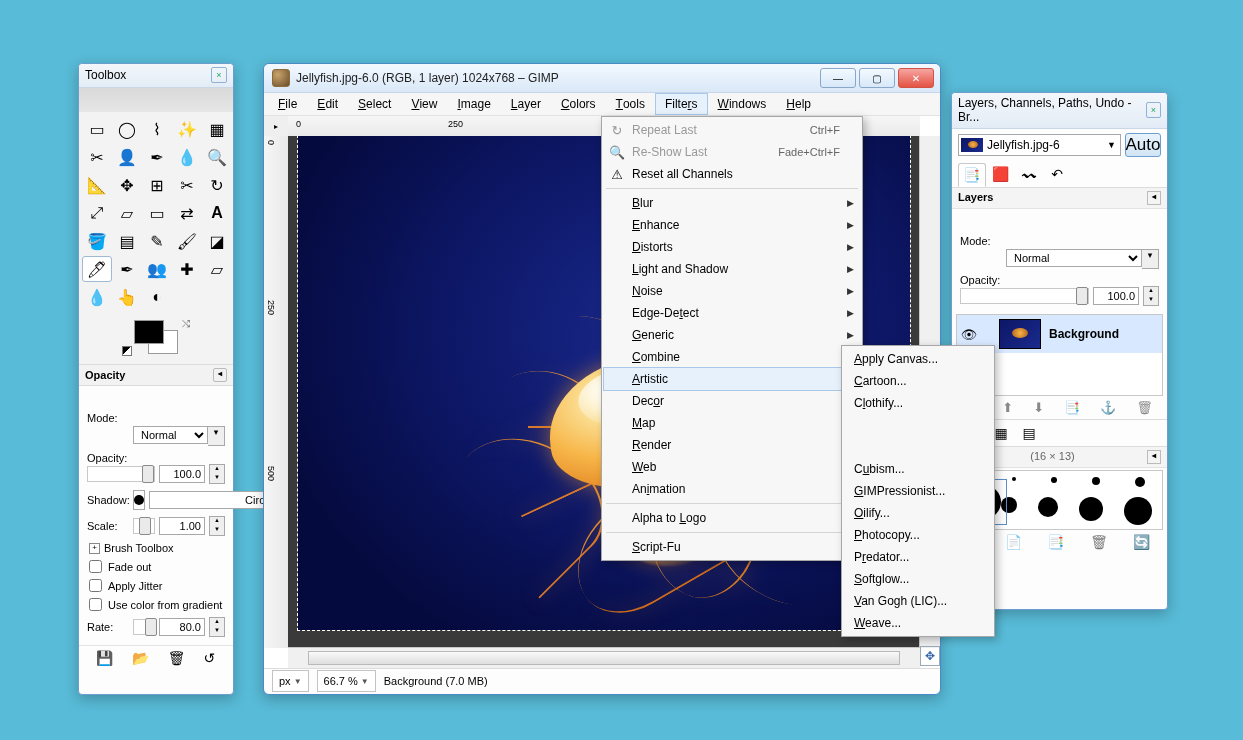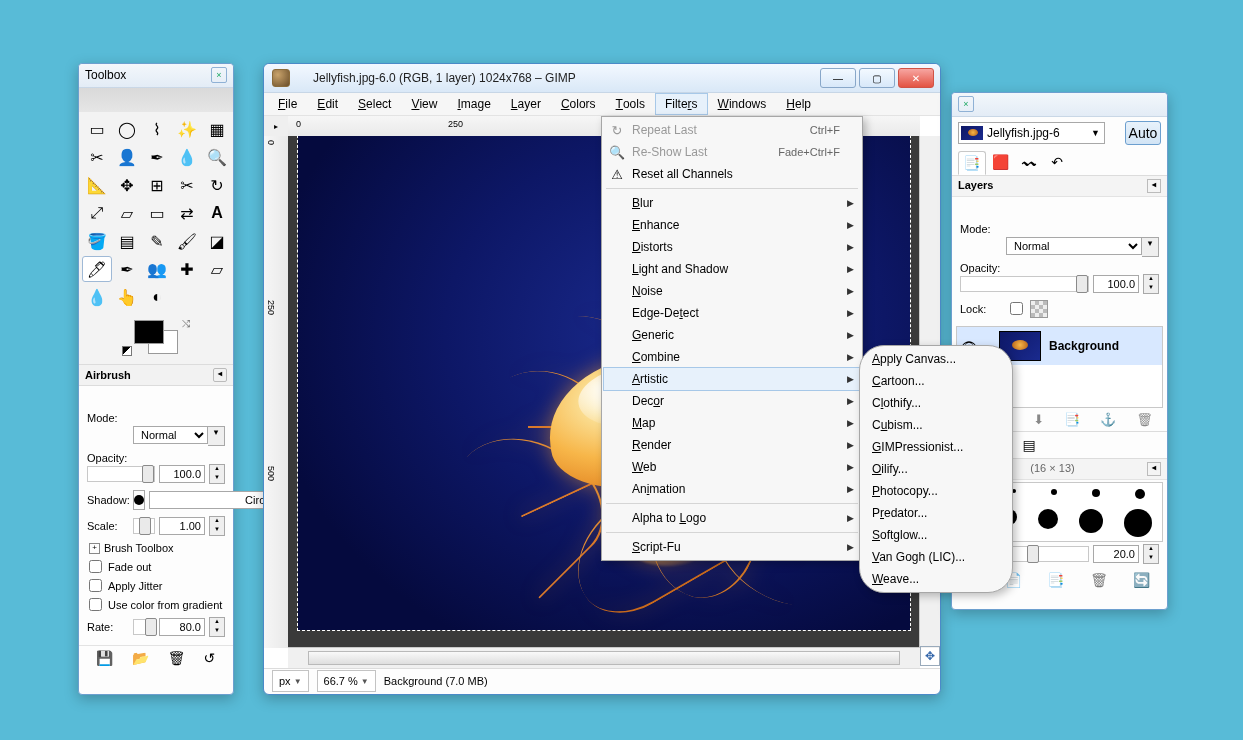--- a/index.html
+++ b/index.html
@@ -90,21 +90,21 @@
   .footbar span{ font-size:14px; }
 
   
   .mainwin { left: 263px; top: 63px; width: 676px; height: 630px; border-radius:6px; border:1px solid #4b8ac8; }
   .titlebar {
     height: 28px;
     background: linear-gradient(#f3f8ff,#d9e8f7);
     border-bottom: 1px solid #c7d6e6;
     border-radius: 6px 6px 0 0;
     display:flex; align-items:center; padding: 0 6px 0 8px;
-    gap:23px;
+    gap:6px;
   }
   .titlebar .appicon{ width:16px; height:16px; border-radius:3px; background:radial-gradient(circle at 30% 30%,#c9a36b,#6a4e2a); border:1px solid #8a6b3a;}
   .titlebar .title { flex:1; color:#222; font-size:12px;}
   .winbtns { display:flex; gap:3px; }
   .winbtn { width:34px; height:18px; border-radius:3px; border:1px solid #88a7c9; background:linear-gradient(#f3f9ff,#d8e8f9); display:flex;align-items:center;justify-content:center; font-size:10px;}
   .winbtn.close { background:linear-gradient(#f7a5a1,#e35343); border-color:#d05346; color:#fff;}
   .menubar { height:22px; display:flex; align-items:stretch; padding: 0 4px; background:#f6f6f6; border-bottom:1px solid #e3e3e3;}
   .menu-item { padding:3px 9px; display:flex; align-items:center; border:1px solid transparent;}
   .menu-item .ul { text-decoration: underline; }
   .menu-item.open { background:#e7f1fb; border:1px solid #a7c8e8;}
@@ -161,25 +161,25 @@
   
   .layerswin { left: 951px; top: 92px; width: 215px; height: 516px; }
   .lw-title {
     background: linear-gradient(#f3f7fb,#e3ecf6);
     border-bottom: 1px solid #c9d7e6;
     padding: 3px 6px 4px 6px;
     display:flex; justify-content:space-between; align-items:center;
     border-radius: 4px 4px 0 0;
     font-size:12px;
   }
-  .lw-row { display:flex; align-items:center; gap:20px; padding:4px 6px;}
+  .lw-row { display:flex; align-items:center; gap:4px; padding:4px 6px;}
   .img-combo { flex:1; display:flex; align-items:center; border:1px solid #a8a8a8; height:20px; background:#fff; padding-left:2px;}
   .img-combo .thumb{ width:22px; height:14px; background:linear-gradient(135deg,#0d1766,#1a2a8e); margin-right:4px; position:relative;}
   .img-combo .thumb::after{content:""; position:absolute; left:7px; top:3px; width:10px; height:7px; background:radial-gradient(circle,#f7b649,#b05b14); border-radius:50%;}
-  .auto-btn { width:34px; height:22px; border:1px solid #6c9fcf; background:linear-gradient(#e8f2fb,#d2e4f5); border-radius:3px; font-size:14px; display:flex;align-items:center;justify-content:center;}
+  .auto-btn { width:34px; height:22px; border:1px solid #6c9fcf; background:linear-gradient(#e8f2fb,#d2e4f5); border-radius:3px; font-size:17px; display:flex;align-items:center;justify-content:center;}
   .tabstrip { display:flex; padding:2px 6px 0 6px; border-bottom:1px solid #dcdcdc; gap:2px;}
   .tabstrip .tab { width:26px; height:22px; display:flex;align-items:center;justify-content:center; font-size:14px;}
   .tabstrip .tab.active { background:#fff; border:1px solid #c8c8c8; border-bottom:1px solid #fff; border-radius:3px 3px 0 0;}
   .section-title { background:#f4f4f4; padding:3px 6px; font-weight:600; font-size:11px; display:flex; justify-content:space-between; border-bottom:1px solid #e3e3e3;}
   .sec-body { padding:4px 8px; display:flex; flex-direction:column; gap:5px; font-size:11px;}
   .layer-list { height:80px; background:#fff; border:1px solid #c8c8c8; margin:4px 4px 0 4px;}
   .layer-row { display:flex; align-items:center; height:38px; background:#d8e8ff; }
   .layer-row .eye { width:24px; text-align:center; font-size:13px;}
   .layer-row .lthumb { width:40px; height:28px; background:linear-gradient(135deg,#0d1766,#1a2a8e); border:1px solid #000; position:relative;}
   .layer-row .lthumb::after{content:""; position:absolute; left:12px; top:8px; width:16px; height:10px; background:radial-gradient(circle,#f7b649,#b05b14); border-radius:50%;}
@@ -251,21 +251,21 @@
   <div class="tb-swatch-row">
     <div class="swatch-wrap">
       <div class="swatch-fg"></div>
       <div class="swatch-bg"></div>
       <span class="swap-arrows">⤭</span>
       <span class="reset-sw"></span>
     </div>
   </div>
 
   <div class="opt-title">
-    <span>Airbrush</span>
+    <span>Opacity</span>
     <span class="roll">◂</span>
   </div>
   <div class="opt-body">
     <div class="row">
       <label>Mode:</label>
       <div class="combo">
         <select><option>Normal</option></select>
         <div class="dd-btn">▾</div>
       </div>
     </div>
@@ -489,31 +489,31 @@
       <span>Alpha to <span class="ul">L</span>ogo</span>
       <span class="sub">▶</span>
     </div>
     <div class="dd-sep"></div>
     <div class="dd-row">
       <span><span class="ul">S</span>cript-Fu</span>
       <span class="sub">▶</span>
     </div>
   </div>
 
-<div class="dropdown" id="artistic-dd" style="left:859px; top:345px; width:148px;border-radius:25px;">
+<div class="dropdown" id="artistic-dd" style="left:841px; top:345px; width:148px;">
     <div class="dd-row" style="padding-left: 10px; padding-right: 14px;">
       <span><span class="ul">A</span>pply Canvas...</span>
     </div>
     <div class="dd-row" style="padding-left: 10px; padding-right: 14px;">
       <span><span class="ul">C</span>artoon...</span>
     </div>
     <div class="dd-row" style="padding-left: 10px; padding-right: 14px;">
       <span>C<span class="ul">l</span>othify...</span>
     </div>
-    <div class="dd-row" style="padding-left: 10px; padding-right: 14px;">
+    <div class="dd-row" style="padding-left: 10px; padding-right: 14px; margin-top: 44px;">
       <span>C<span class="ul">u</span>bism...</span>
     </div>
     <div class="dd-row" style="padding-left: 10px; padding-right: 14px;">
       <span><span class="ul">G</span>IMPressionist...</span>
     </div>
     <div class="dd-row" style="padding-left: 10px; padding-right: 14px;">
       <span><span class="ul">O</span>ilify...</span>
     </div>
     <div class="dd-row" style="padding-left: 10px; padding-right: 14px;">
       <span><span class="ul">P</span>hotocopy...</span>
@@ -527,20 +527,21 @@
     <div class="dd-row" style="padding-left: 10px; padding-right: 14px;">
       <span><span class="ul">V</span>an Gogh (LIC)...</span>
     </div>
     <div class="dd-row" style="padding-left: 10px; padding-right: 14px;">
       <span><span class="ul">W</span>eave...</span>
     </div>
   </div>
 
 <div class="panel layerswin">
   <div class="lw-title">
+    <span>Layers, Channels, Paths, Undo - Br...</span>
     <span class="tb-close">×</span>
   </div>
   <div class="lw-row">
     <div class="img-combo">
       <span class="thumb"></span>
       <span>Jellyfish.jpg-6</span>
       <span style="margin-left:auto;margin-right:4px;font-size:9px">▼</span>
     </div>
     <div class="auto-btn">Auto</div>
   </div>
@@ -567,25 +568,20 @@
       <div class="slider-row">
         <div class="slider">
             <div class="thumb" style="left:calc(100% - 12px)"></div>
           </div>
         <input class="num" value="100.0" style="">
         <div class="spin">
             <div>▲</div>
             <div>▼</div>
           </div>
       </div>
-    </div>
-    <div class="row">
-      <label>Lock:</label>
-      <input type="checkbox" style="">
-      <span class="checker"></span>
     </div>
   </div>
   <div class="layer-list">
     <div class="layer-row">
       <span class="eye">👁</span>
       <span style="width:18px"></span>
       <span class="lthumb"></span>
       <span class="lname">Background</span>
     </div>
   </div>
@@ -622,33 +618,20 @@
         <span style="width:12px;height:12px"></span>
         <span style="width:16px;height:16px"></span>
         <span style="width:20px;height:20px"></span>
         <span style="width:24px;height:24px"></span>
         <span style="width:28px;height:28px"></span>
       </div>
     <div class="sel-dot">
         <span></span>
       </div>
   </div>
-  <div class="sec-body" style="padding-top:2px">
-    <div class="slider-row">
-      <label style="min-width:48px">Spacing:</label>
-      <div class="slider">
-          <div class="thumb" style="left:18%"></div>
-        </div>
-      <input class="num" value="20.0" style="">
-      <div class="spin">
-          <div>▲</div>
-          <div>▼</div>
-        </div>
-    </div>
-  </div>
   <div class="brush-act">
     <span>✎</span>
     <span>📄</span>
     <span>📑</span>
     <span>🗑</span>
     <span>🔄</span>
   </div>
 </div>
 
 </body></html>

